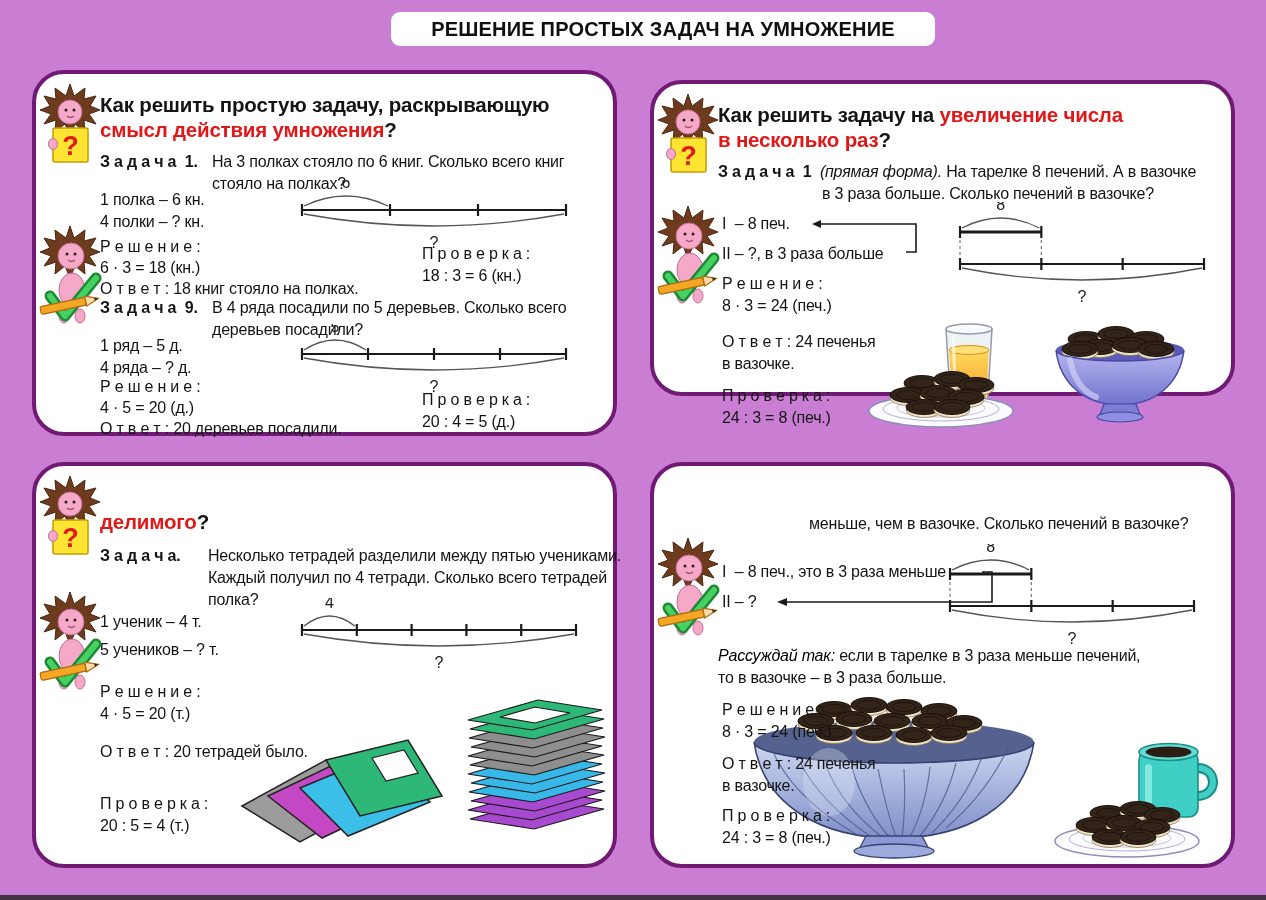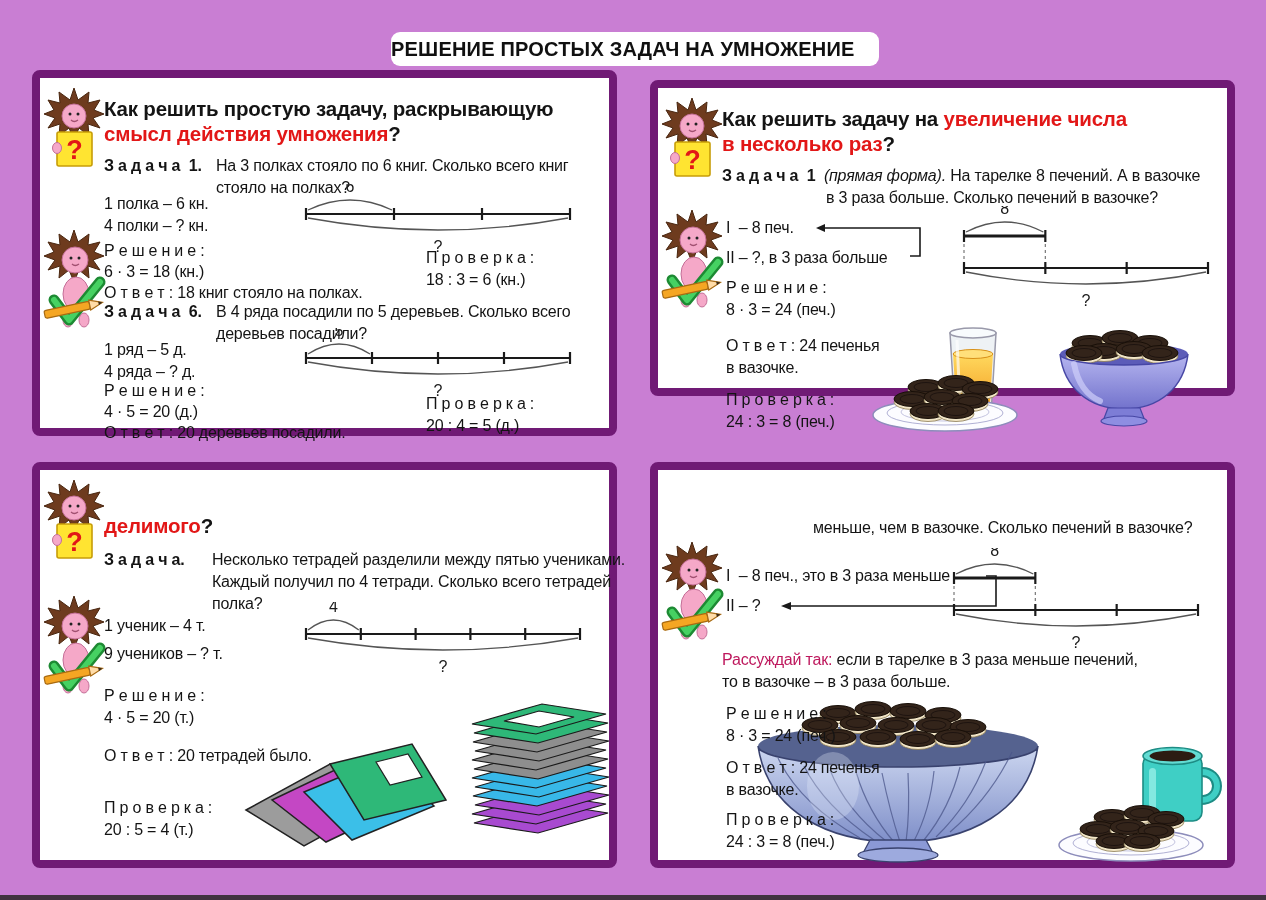--- a/index.html
+++ b/index.html
@@ -1,29 +1,29 @@
 <!DOCTYPE html>
 <html><head>
 <meta charset="utf-8">
 <style>
 html,body{margin:0;padding:0}
 .board{position:relative;width:1266px;height:900px;background:#c97ed3;overflow:hidden;font-family:"Liberation Sans",sans-serif}
 .bstrip{position:absolute;left:0;bottom:0;width:100%;height:5px;background:#41333f}
-.pill{position:absolute;left:391px;top:32px;width:488px;height:34px;background:#fff;border-radius:9px;display:flex;align-items:center;justify-content:flex-start;font-weight:bold;font-size:20px;letter-spacing:.2px;color:#101010}
-.panel{position:absolute;background:#fff;border:8px solid #701a75;border-radius:8px;box-sizing:border-box}
+.pill{position:absolute;left:391px;top:12px;width:544px;height:34px;background:#fff;border-radius:9px;display:flex;align-items:center;justify-content:center;font-weight:bold;font-size:20px;letter-spacing:.2px;color:#101010}
+.panel{position:absolute;background:#fff;border:4px solid #701a75;border-radius:32px;box-sizing:border-box}
 #p1{left:32px;top:70px;width:585px;height:366px}
 #p2{left:650px;top:80px;width:585px;height:316px}
 #p3{left:32px;top:462px;width:585px;height:406px}
 #p4{left:650px;top:462px;width:585px;height:406px}
 .t{position:absolute;font-size:16px;line-height:20px;color:#141414;white-space:pre;letter-spacing:-.2px}
 .b{font-weight:bold}
 .head{font-size:20.5px;font-weight:bold;line-height:25px;letter-spacing:-.2px}
 .red{color:#e21717}
 .it{font-style:italic}
-.cy{color:#be185d;}
+.cy{color:#000000;font-style:italic}
 .diag,.ill,.arrowsvg{position:absolute}
 svg text{font-family:"Liberation Sans",sans-serif}
 </style>
 </head>
 <body>
 
 <svg width="0" height="0" style="position:absolute">
 <defs>
 <linearGradient id="gjuice" x1="0" y1="0" x2="0" y2="1">
         <stop offset="0" stop-color="#ffd95e"></stop>
@@ -118,21 +118,21 @@
           <text x="52" y="8" text-anchor="middle" font-size="16" fill="#1a1a1a">6</text>
           <path d="M10,34 Q140,58 270,34" fill="none" stroke="#555" stroke-width="1.3"></path>
           <text x="140" y="68" text-anchor="middle" font-size="16" fill="#1a1a1a">?</text>
         </svg></div>
     <div class="t" style="left:64px;top:163px">Р е ш е н и е :</div>
     <div class="t" style="left:64px;top:184px">6 · 3 = 18 (кн.)</div>
     <div class="t" style="left:64px;top:205px">О т в е т : 18 книг стояло на полках.</div>
     <div class="t" style="left:386px;top:170px">П р о в е р к а :</div>
     <div class="t" style="left:386px;top:192px">18 : 3 = 6 (кн.)</div>
 
-    <div class="t b" style="left:64px;top:224px">З а д а ч а  6.</div>
+    <div class="t b" style="left:64px;top:224px">З а д а ч а  9.</div>
     <div class="t" style="left:176px;top:224px">В 4 ряда посадили по 5 деревьев. Сколько всего</div>
     <div class="t" style="left:176px;top:246px">деревьев посадили?</div>
     <div class="t" style="left:64px;top:262px">1 ряд – 5 д.</div>
     <div class="t" style="left:64px;top:284px">4 ряда – ? д.</div>
     <div class="diag" style="left:258px;top:250px;width:280px;height:72px"><svg width="280" height="72" viewBox="0 0 280 72">
           <line x1="8" y1="30" x2="272" y2="30" stroke="#1a1a1a" stroke-width="2.2"></line>
           <line x1="8" y1="24" x2="8" y2="36" stroke="#1a1a1a" stroke-width="2.2"></line>
           <line x1="74" y1="24" x2="74" y2="36" stroke="#1a1a1a" stroke-width="2.2"></line>
           <line x1="140" y1="24" x2="140" y2="36" stroke="#1a1a1a" stroke-width="2.2"></line>
           <line x1="206" y1="24" x2="206" y2="36" stroke="#1a1a1a" stroke-width="2.2"></line>
@@ -250,21 +250,21 @@
           </g>
       </g>
     </svg>
 
     <div class="t head" style="left:64px;top:43px"><span class="red">делимого</span><span>?</span></div>
     <div class="t b" style="left:64px;top:80px">З а д а ч а.</div>
     <div class="t" style="left:172px;top:80px">Несколько тетрадей разделили между пятью учениками.</div>
     <div class="t" style="left:172px;top:102px">Каждый получил по 4 тетради. Сколько всего тетрадей</div>
     <div class="t" style="left:172px;top:124px">полка?</div>
     <div class="t" style="left:64px;top:146px">1 ученик – 4 т.</div>
-    <div class="t" style="left:64px;top:174px">9 учеников – ? т.</div>
+    <div class="t" style="left:64px;top:174px">5 учеников – ? т.</div>
     <div class="diag" style="left:258px;top:132px;width:290px;height:74px"><svg width="290" height="74" viewBox="0 0 290 74">
           <line x1="8" y1="32" x2="282" y2="32" stroke="#1a1a1a" stroke-width="2.2"></line>
           <line x1="8" y1="26" x2="8" y2="38" stroke="#1a1a1a" stroke-width="2.2"></line>
           <line x1="62.8" y1="26" x2="62.8" y2="38" stroke="#1a1a1a" stroke-width="2.2"></line>
           <line x1="117.6" y1="26" x2="117.6" y2="38" stroke="#1a1a1a" stroke-width="2.2"></line>
           <line x1="172.39999999999998" y1="26" x2="172.39999999999998" y2="38" stroke="#1a1a1a" stroke-width="2.2"></line>
           <line x1="227.2" y1="26" x2="227.2" y2="38" stroke="#1a1a1a" stroke-width="2.2"></line>
           <line x1="282" y1="26" x2="282" y2="38" stroke="#1a1a1a" stroke-width="2.2"></line>
           <path d="M10,28 Q35.4,8 60.8,28" fill="none" stroke="#555" stroke-width="1.3"></path>
           <text x="35.4" y="10" text-anchor="middle" font-size="16" fill="#1a1a1a">4</text>

